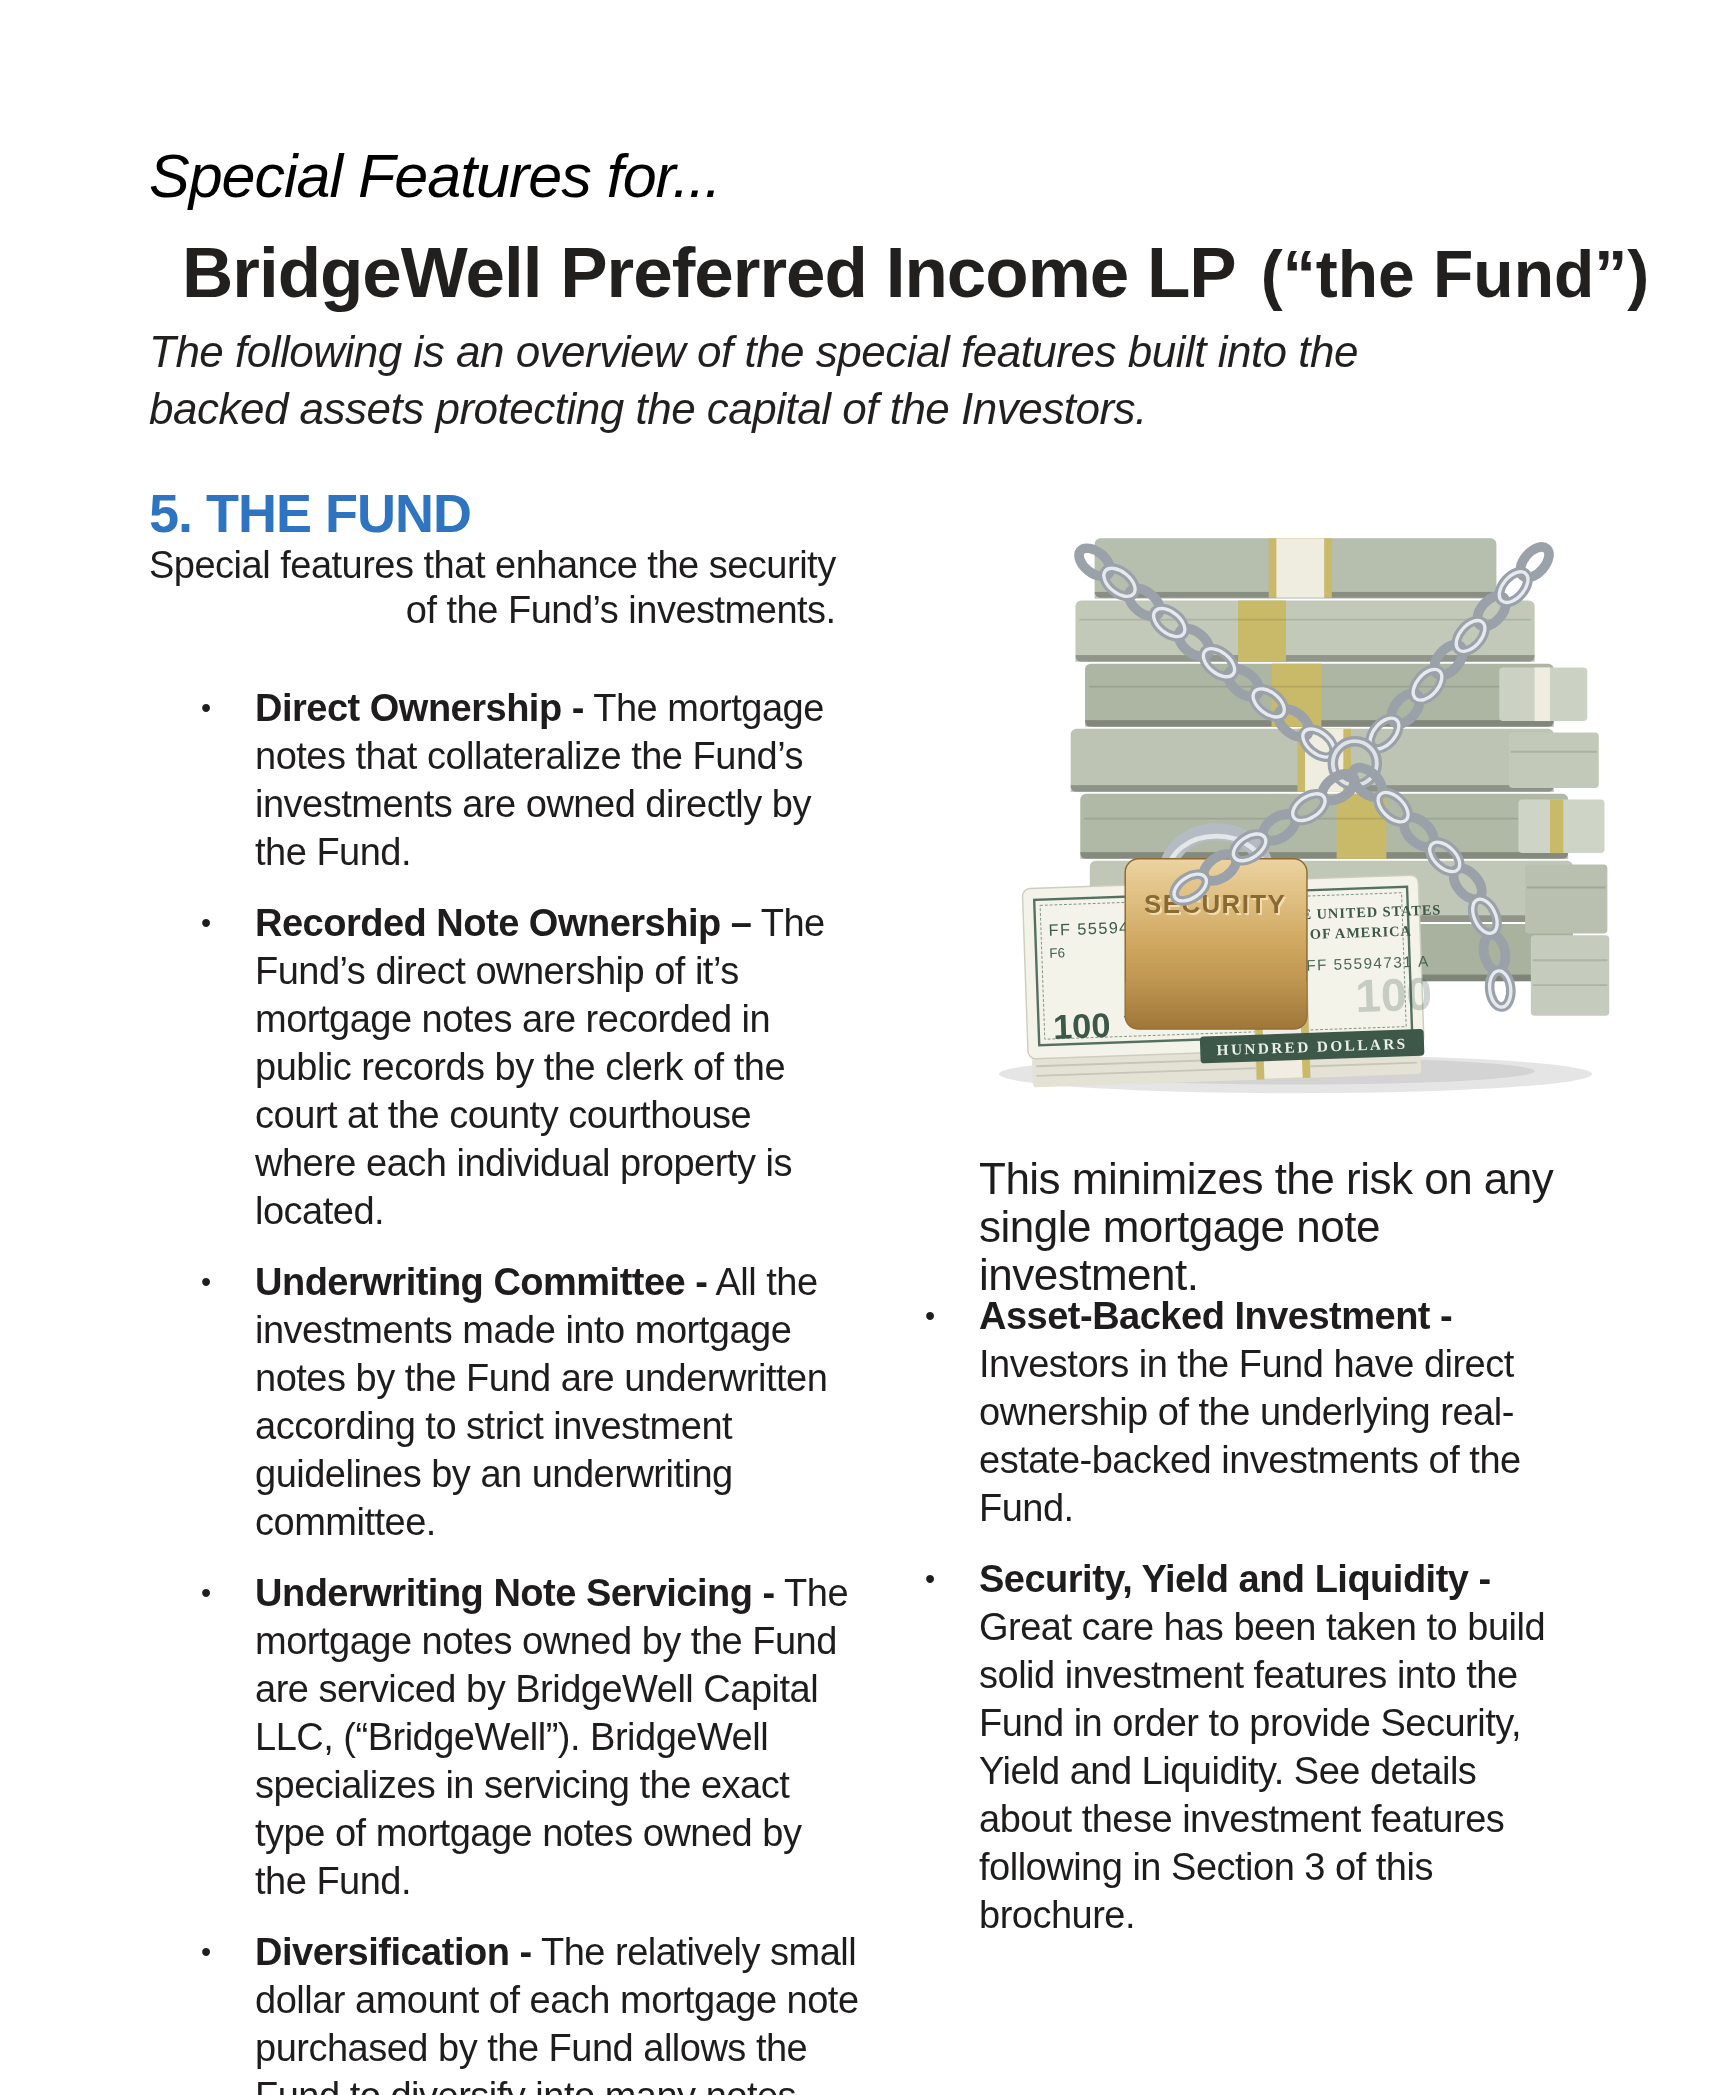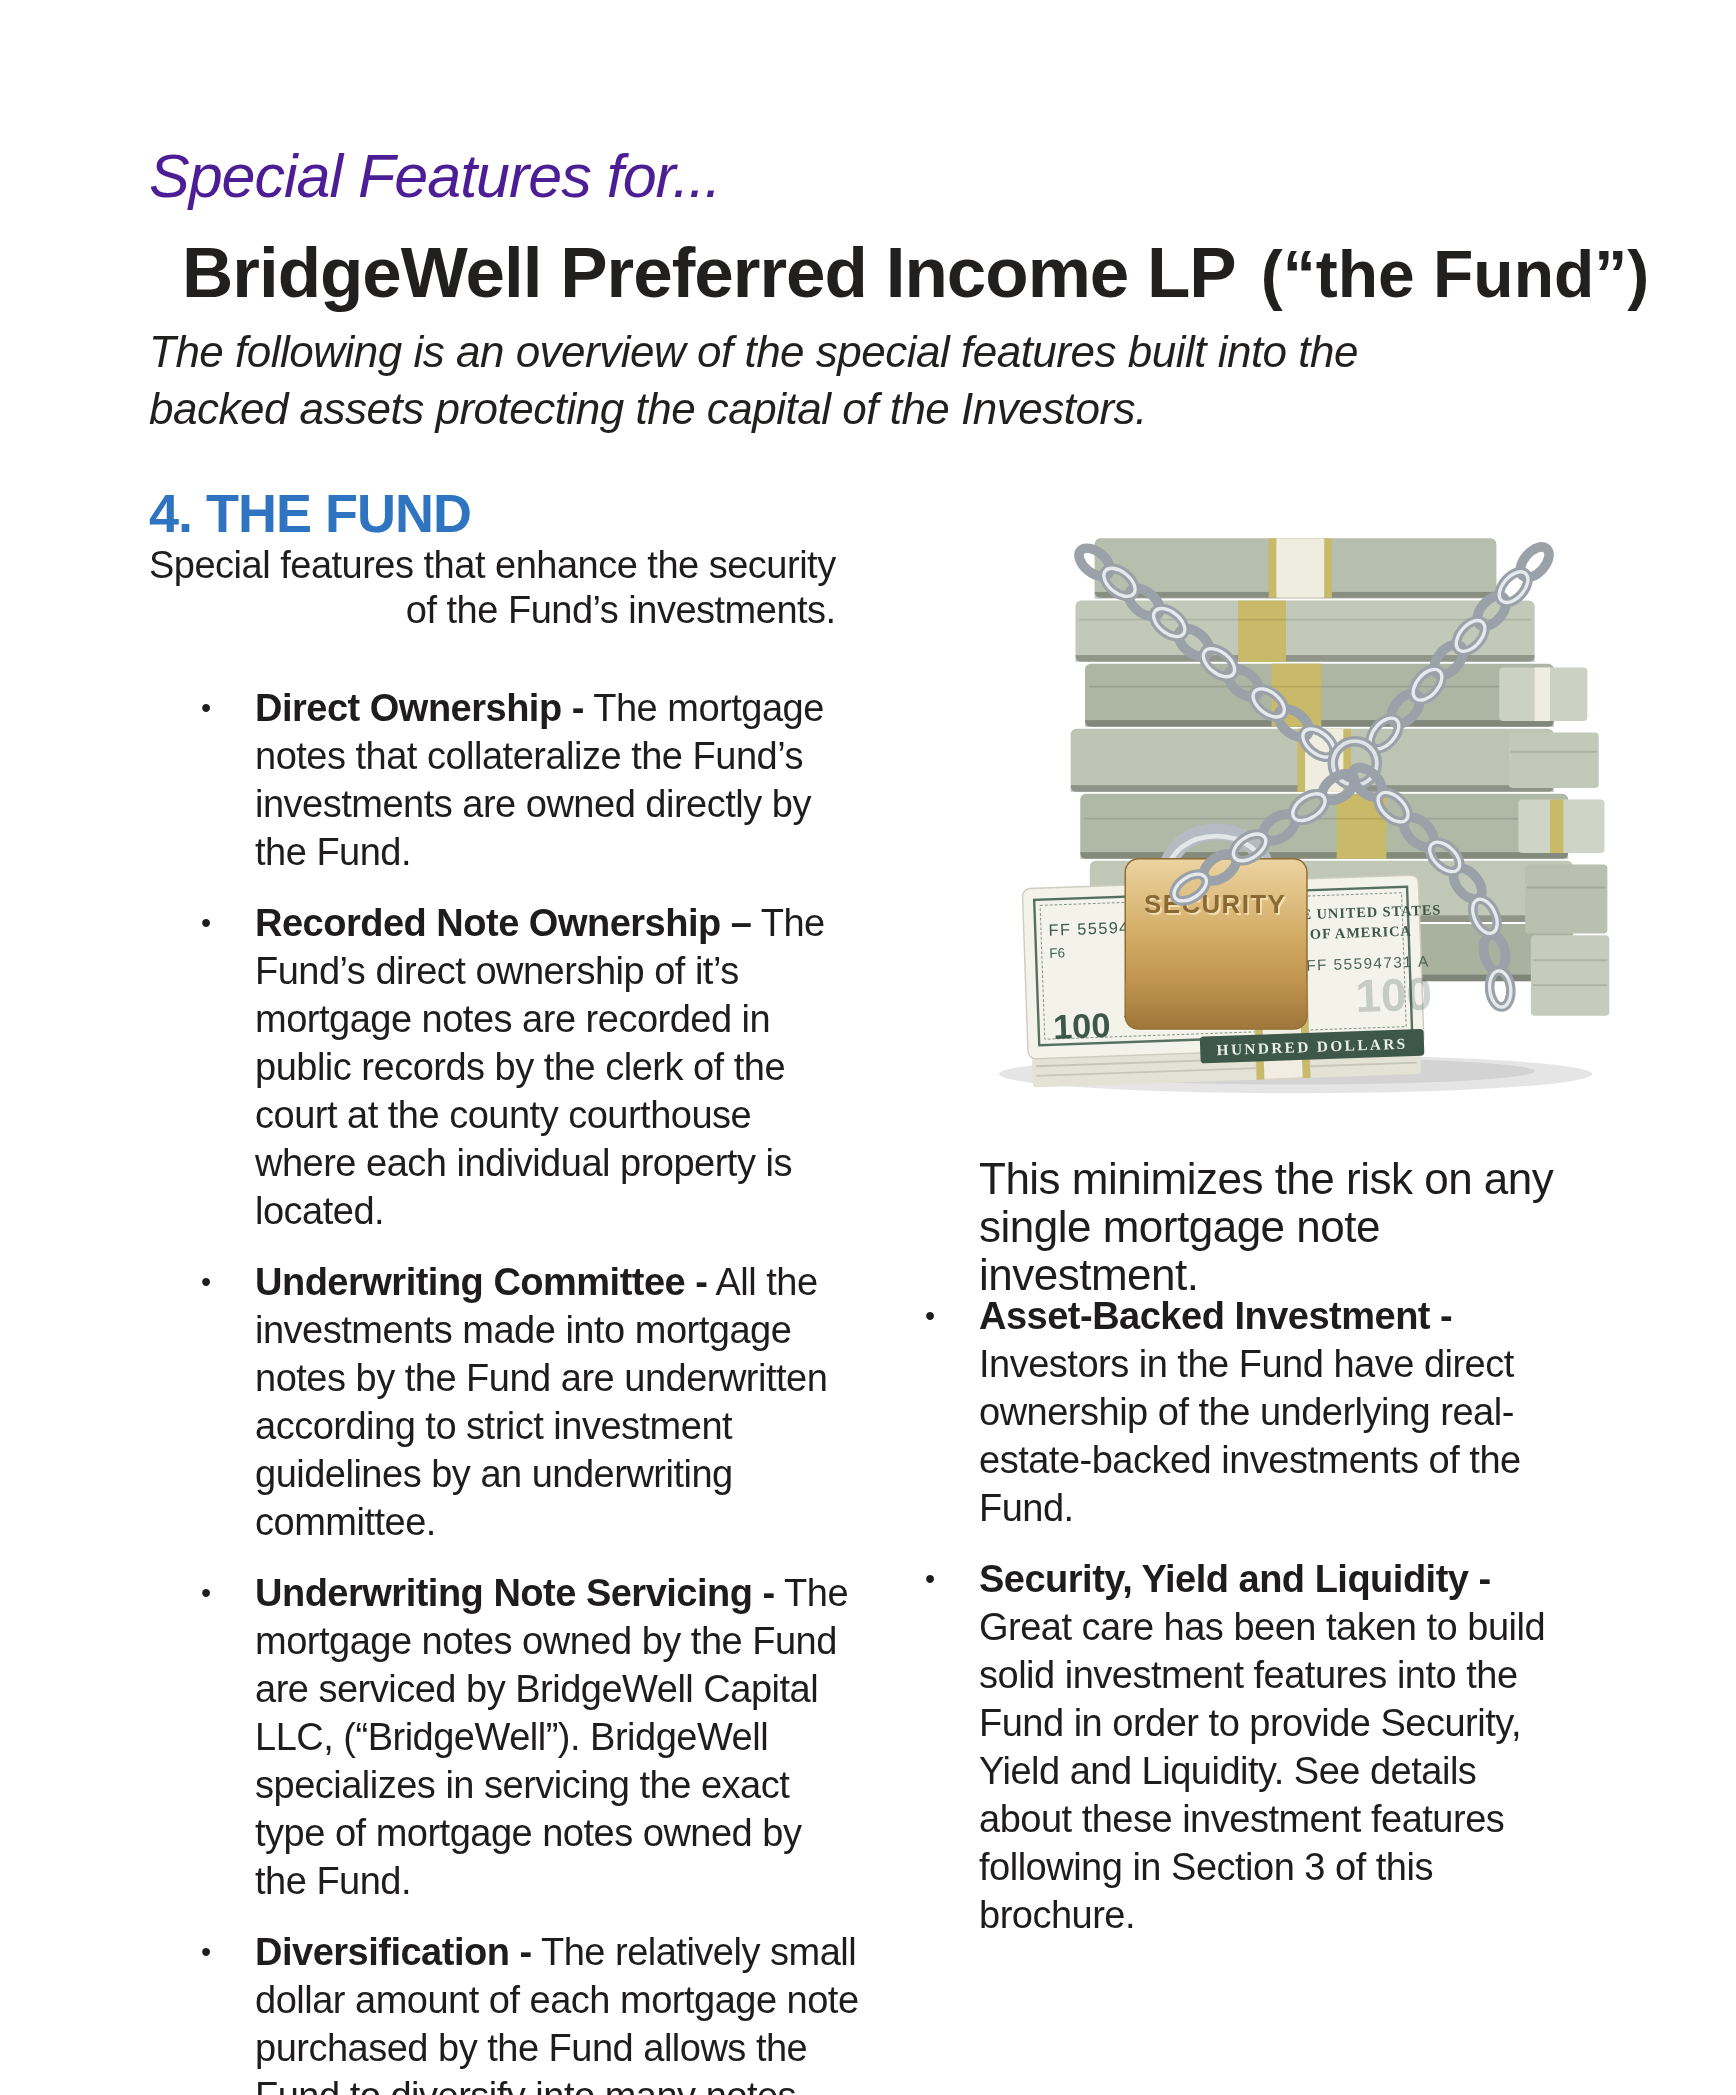--- a/index.html
+++ b/index.html
@@ -7,21 +7,21 @@
     position:relative;
     width:1737px;height:2095px;
     background:#ffffff;
     font-family:"Liberation Sans","DejaVu Sans",sans-serif;
     color:#1e1c1c;
     overflow:hidden;
   }
   .kicker{
     position:absolute;left:149px;top:141px;
     font-size:61px;font-style:italic;letter-spacing:-1px;
-    color:#4c1d95;white-space:nowrap;
+    color:#000000;white-space:nowrap;
   }
   .main-title{
     position:absolute;left:182px;top:232px;
     font-size:71px;font-weight:bold;letter-spacing:-1px;
     color:#221f1f;white-space:nowrap;
   }
   .main-title .suffix{
     font-size:66px;font-weight:bold;margin-left:25px;letter-spacing:0;
   }
   .intro{
@@ -76,21 +76,21 @@
 
   <div class="kicker">Special Features for...</div>
 
   <div class="main-title"><span>BridgeWell Preferred Income LP</span><span class="suffix">(“the Fund”)</span></div>
 
   <div class="intro">
     <div>The following is an overview of the special features built into the</div>
     <div>backed assets protecting the capital of the Investors.</div>
   </div>
 
-  <div class="section-heading">4. THE FUND</div>
+  <div class="section-heading">5. THE FUND</div>
 
   <div class="section-sub">
     <div>Special features that enhance the security</div>
     <div>of the Fund’s investments.</div>
   </div>
 
   <ul class="bullets left-col">
     <li>
       <span class="dot">•</span>
       <span class="btext"><span class="lead">Direct Ownership -</span> <span>The mortgage notes that collateralize the Fund’s investments are owned directly by the Fund.</span></span>

